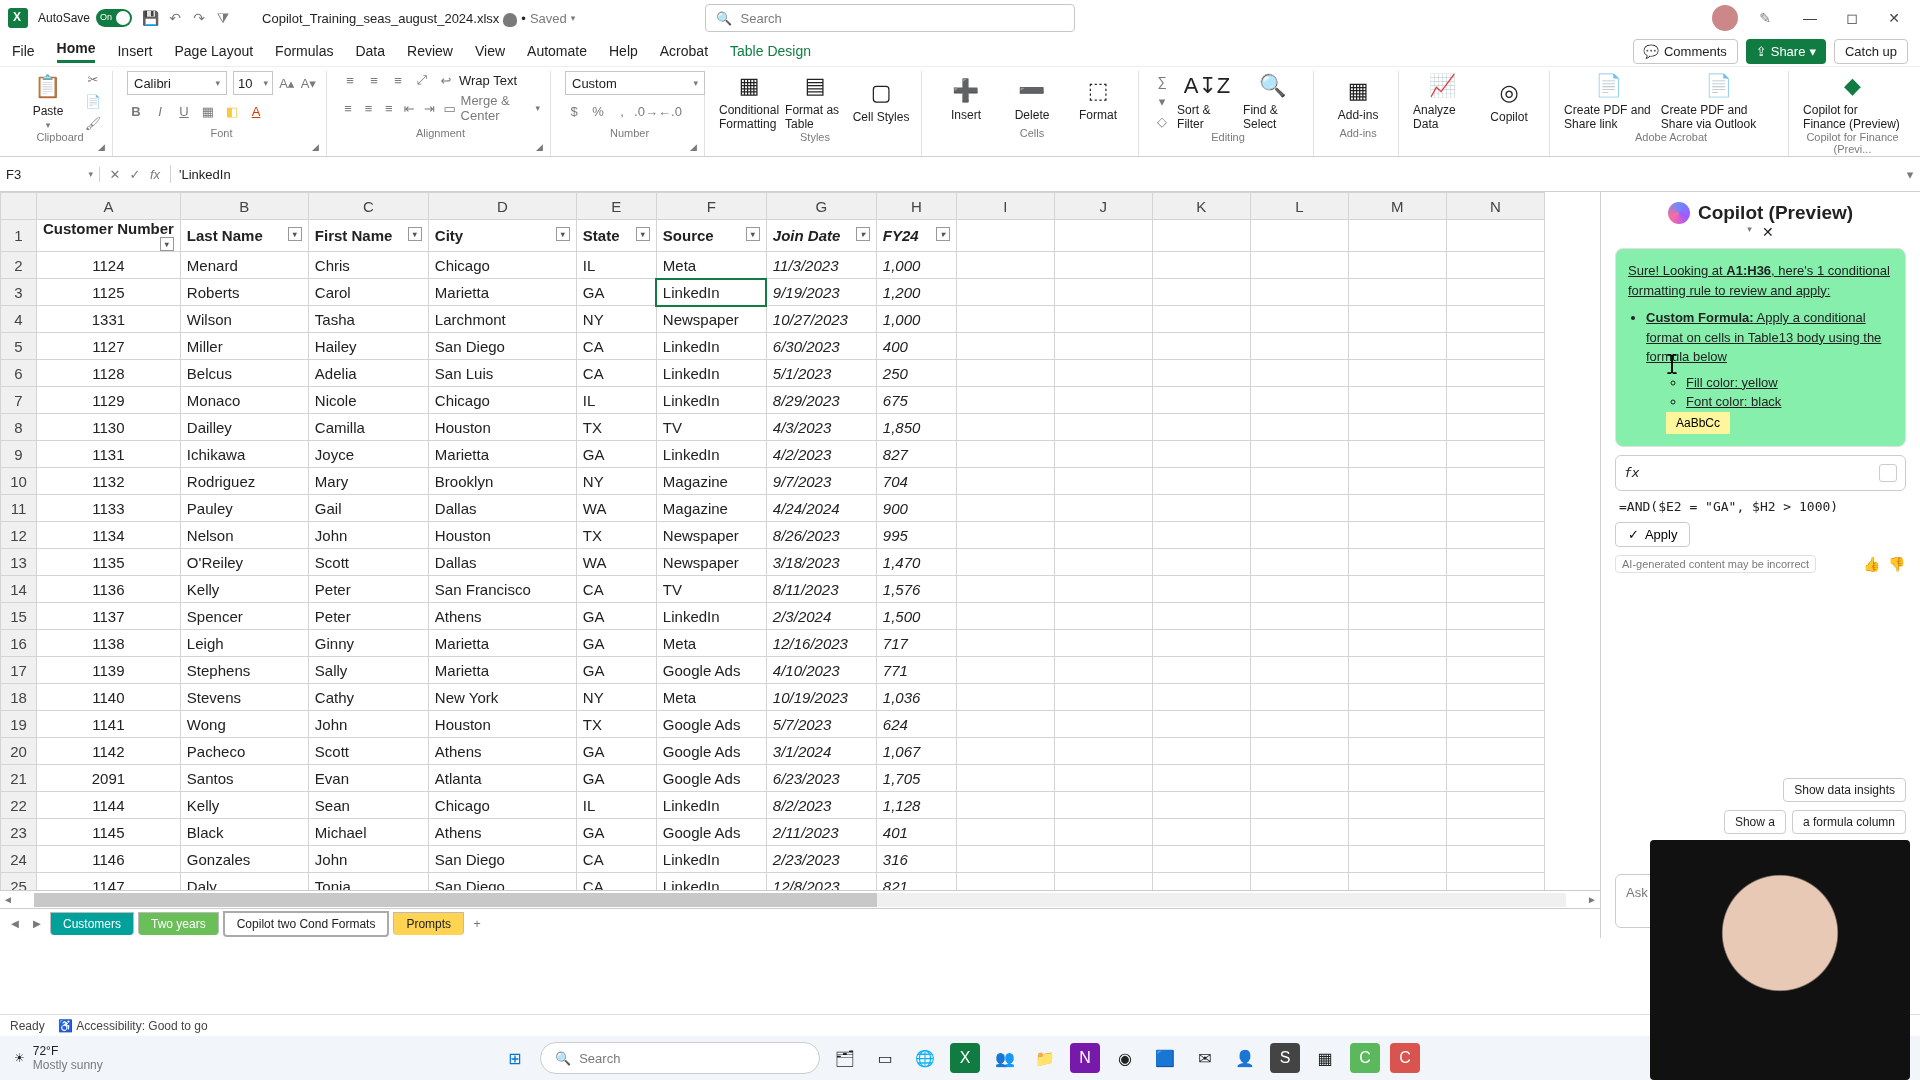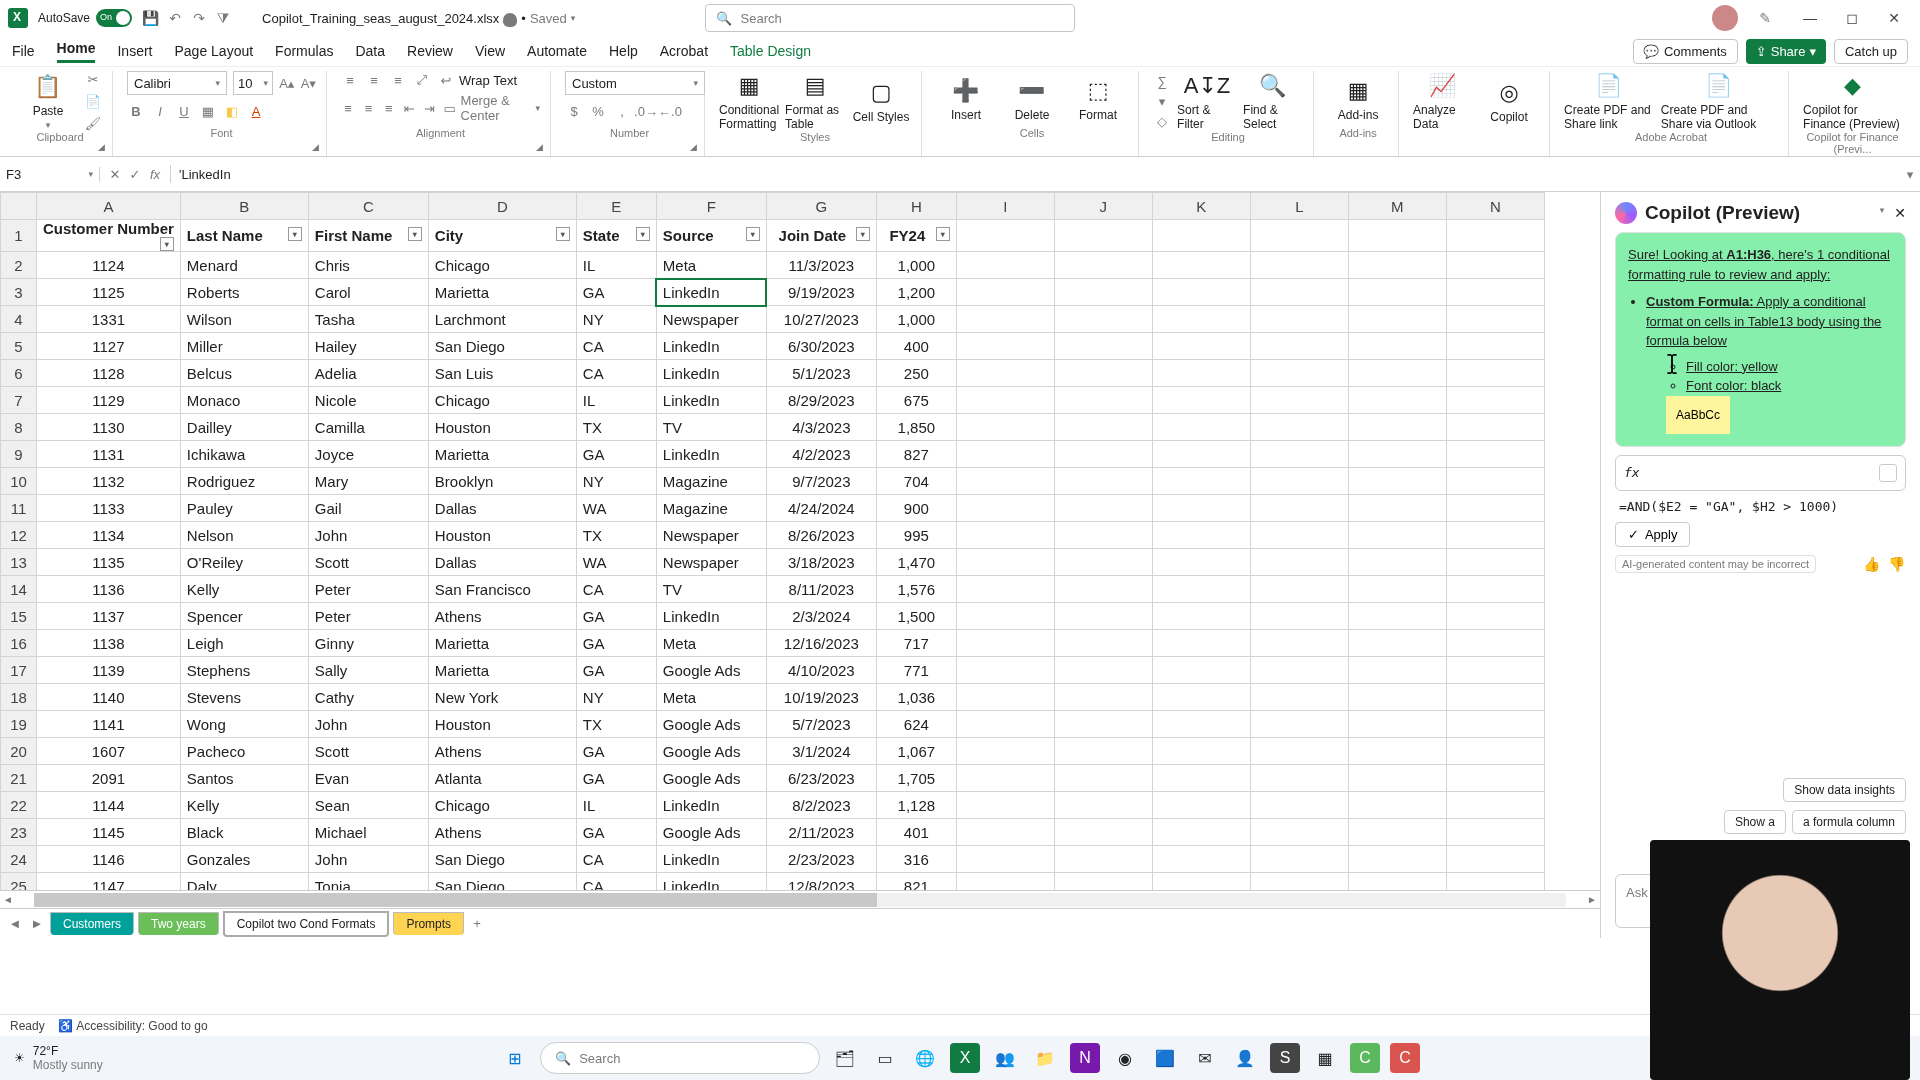--- a/index.html
+++ b/index.html
@@ -73,21 +73,21 @@
   .sheetgrid { flex:1; overflow:auto; position:relative;}
   table.grid { border-collapse:collapse; table-layout:fixed;}
   table.grid th, table.grid td { border:1px solid #d4d4d4; height:27px; font-size:15px; padding:0 6px; white-space:nowrap; background:#fff;}
   table.grid th { background:#f0f0f0; text-align:center; font-weight:normal; color:#444; position:sticky;}
   th.corner { width:36px; background:#f0f0f0;}
   th.rownum { width:36px; text-align:center; background:#f0f0f0;}
   .colA{width:124px;} .colB{width:128px;} .colC{width:120px;} .colD{width:148px;} .colE{width:80px;} .colF{width:110px;} .colG{width:110px;} .colH{width:80px;}
   .colRest{width:98px;}
   .hdrrow td { font-weight:600;}
   .filterbtn { float:right; width:14px; height:14px; border:1px solid #999; display:inline-flex; align-items:center; justify-content:center; font-size:8px; color:#555; margin-left:4px;}
-  td.num, td.date, td.money { text-align:center;}
+  td.num, td.date, td.money { text-align:left;font-style:italic;}
   td.center { text-align:center;}
 
   .activecell { outline:2px solid var(--active); outline-offset:-1px; background:#fff;}
   th.selcol { background:#d9d9d9; border-bottom:2px solid var(--active);}
   th.selrow { background:#d9d9d9; border-right:2px solid var(--active);}
 
   .hscroll { height:18px; border-top:1px solid #ccc; display:flex; align-items:center;}
   .hscroll .track { flex:1; height:14px; background:#f0f0f0; position:relative; margin:0 18px;}
   .hscroll .thumb { position:absolute; left:0; width:55%; height:100%; background:#c8c8c8;}
   .hscroll .arrow { width:16px; text-align:center; color:var(--grey); font-size:10px;}
@@ -97,26 +97,26 @@
   .stab.teal { background:#00a19a; color:#fff;}
   .stab.green { background:#6bbf59; color:#fff;}
   .stab.white { background:#fff; border:2px solid #aaa;}
   .stab.yellow { background:#ffd452;}
   .sheetabs .nav { width:18px; text-align:center; color:var(--grey);}
 
   
   .copilot { width:320px; border-left:1px solid #d0d0d0; display:flex; flex-direction:column; padding:10px 14px; gap:8px; font-size:14px; position:relative;}
   .copilot h2 { margin:0; font-size:19px; display:flex; align-items:center; gap:8px;}
   .copilot .ring { width:22px; height:22px; border-radius:50%; background:conic-gradient(#6b8afd,#a259ff,#ff6b9d,#6b8afd);}
-  .cohead { display:flex; align-items:center; justify-content:space-between;}
+  .cohead { display:flex; align-items:center; justify-content:space-between;flex-direction:column;}
   .cocard { border:1px solid #e0e0e0; border-radius:8px; padding:12px; font-size:13px; line-height:1.5; background:#86efac;text-decoration:underline;}
   .fxcard { border:1px solid #ccc; border-radius:6px; padding:8px; display:flex; align-items:center; gap:8px; font-family:Consolas,monospace; font-size:13px; position:relative;}
   .copybtn { width:18px; height:18px; border:1px solid #ccc; border-radius:3px; margin-left:auto;}
   .applybtn { border:1px solid #ccc; border-radius:4px; padding:4px 12px; font-size:13px; display:inline-flex; align-items:center; gap:6px; background:#fff;}
-  .preview { background:#fff59d; color:#000; padding:10px 10px; font-size:12px; display:inline-block; margin-left:20px;}
+  .preview { background:#fff59d; color:#000; padding:2px 10px; font-size:12px; display:inline-block; margin-left:20px;}
   .disclaim { font-size:11px; color:var(--grey); border:1px solid #e0e0e0; border-radius:4px; padding:2px 6px; display:inline-block;}
   .suggrow { display:flex; gap:6px; flex-wrap:wrap; justify-content:flex-end;}
   .sugg { border:1px solid #ccc; border-radius:4px; padding:4px 10px; font-size:12px; background:#fff;}
   .askbox { border:1px solid #ccc; border-radius:6px; padding:10px; font-size:13px; color:var(--grey); min-height:54px;}
   .thumbs { display:flex; gap:8px; font-size:14px; color:var(--grey);}
   .textcursor { position:absolute; left:60px; top:160px; width:22px; height:24px; pointer-events:none;}
 
   
   .statusbar { position:absolute; bottom:44px; left:0; right:0; height:22px; display:flex; align-items:center; padding:0 10px; gap:14px; font-size:12px; color:#444; border-top:1px solid #ddd;}
 
@@ -746,21 +746,21 @@
               <td class="money">624</td>
               <td></td>
               <td></td>
               <td></td>
               <td></td>
               <td></td>
               <td></td>
             </tr>
             <tr>
               <th class="rownum ">20</th>
-              <td class="center">1607</td>
+              <td class="center">1142</td>
               <td>Pacheco</td>
               <td>Scott</td>
               <td>Athens</td>
               <td>GA</td>
               <td class="">Google Ads</td>
               <td class="date">3/1/2024</td>
               <td class="money">1,067</td>
               <td></td>
               <td></td>
               <td></td>

